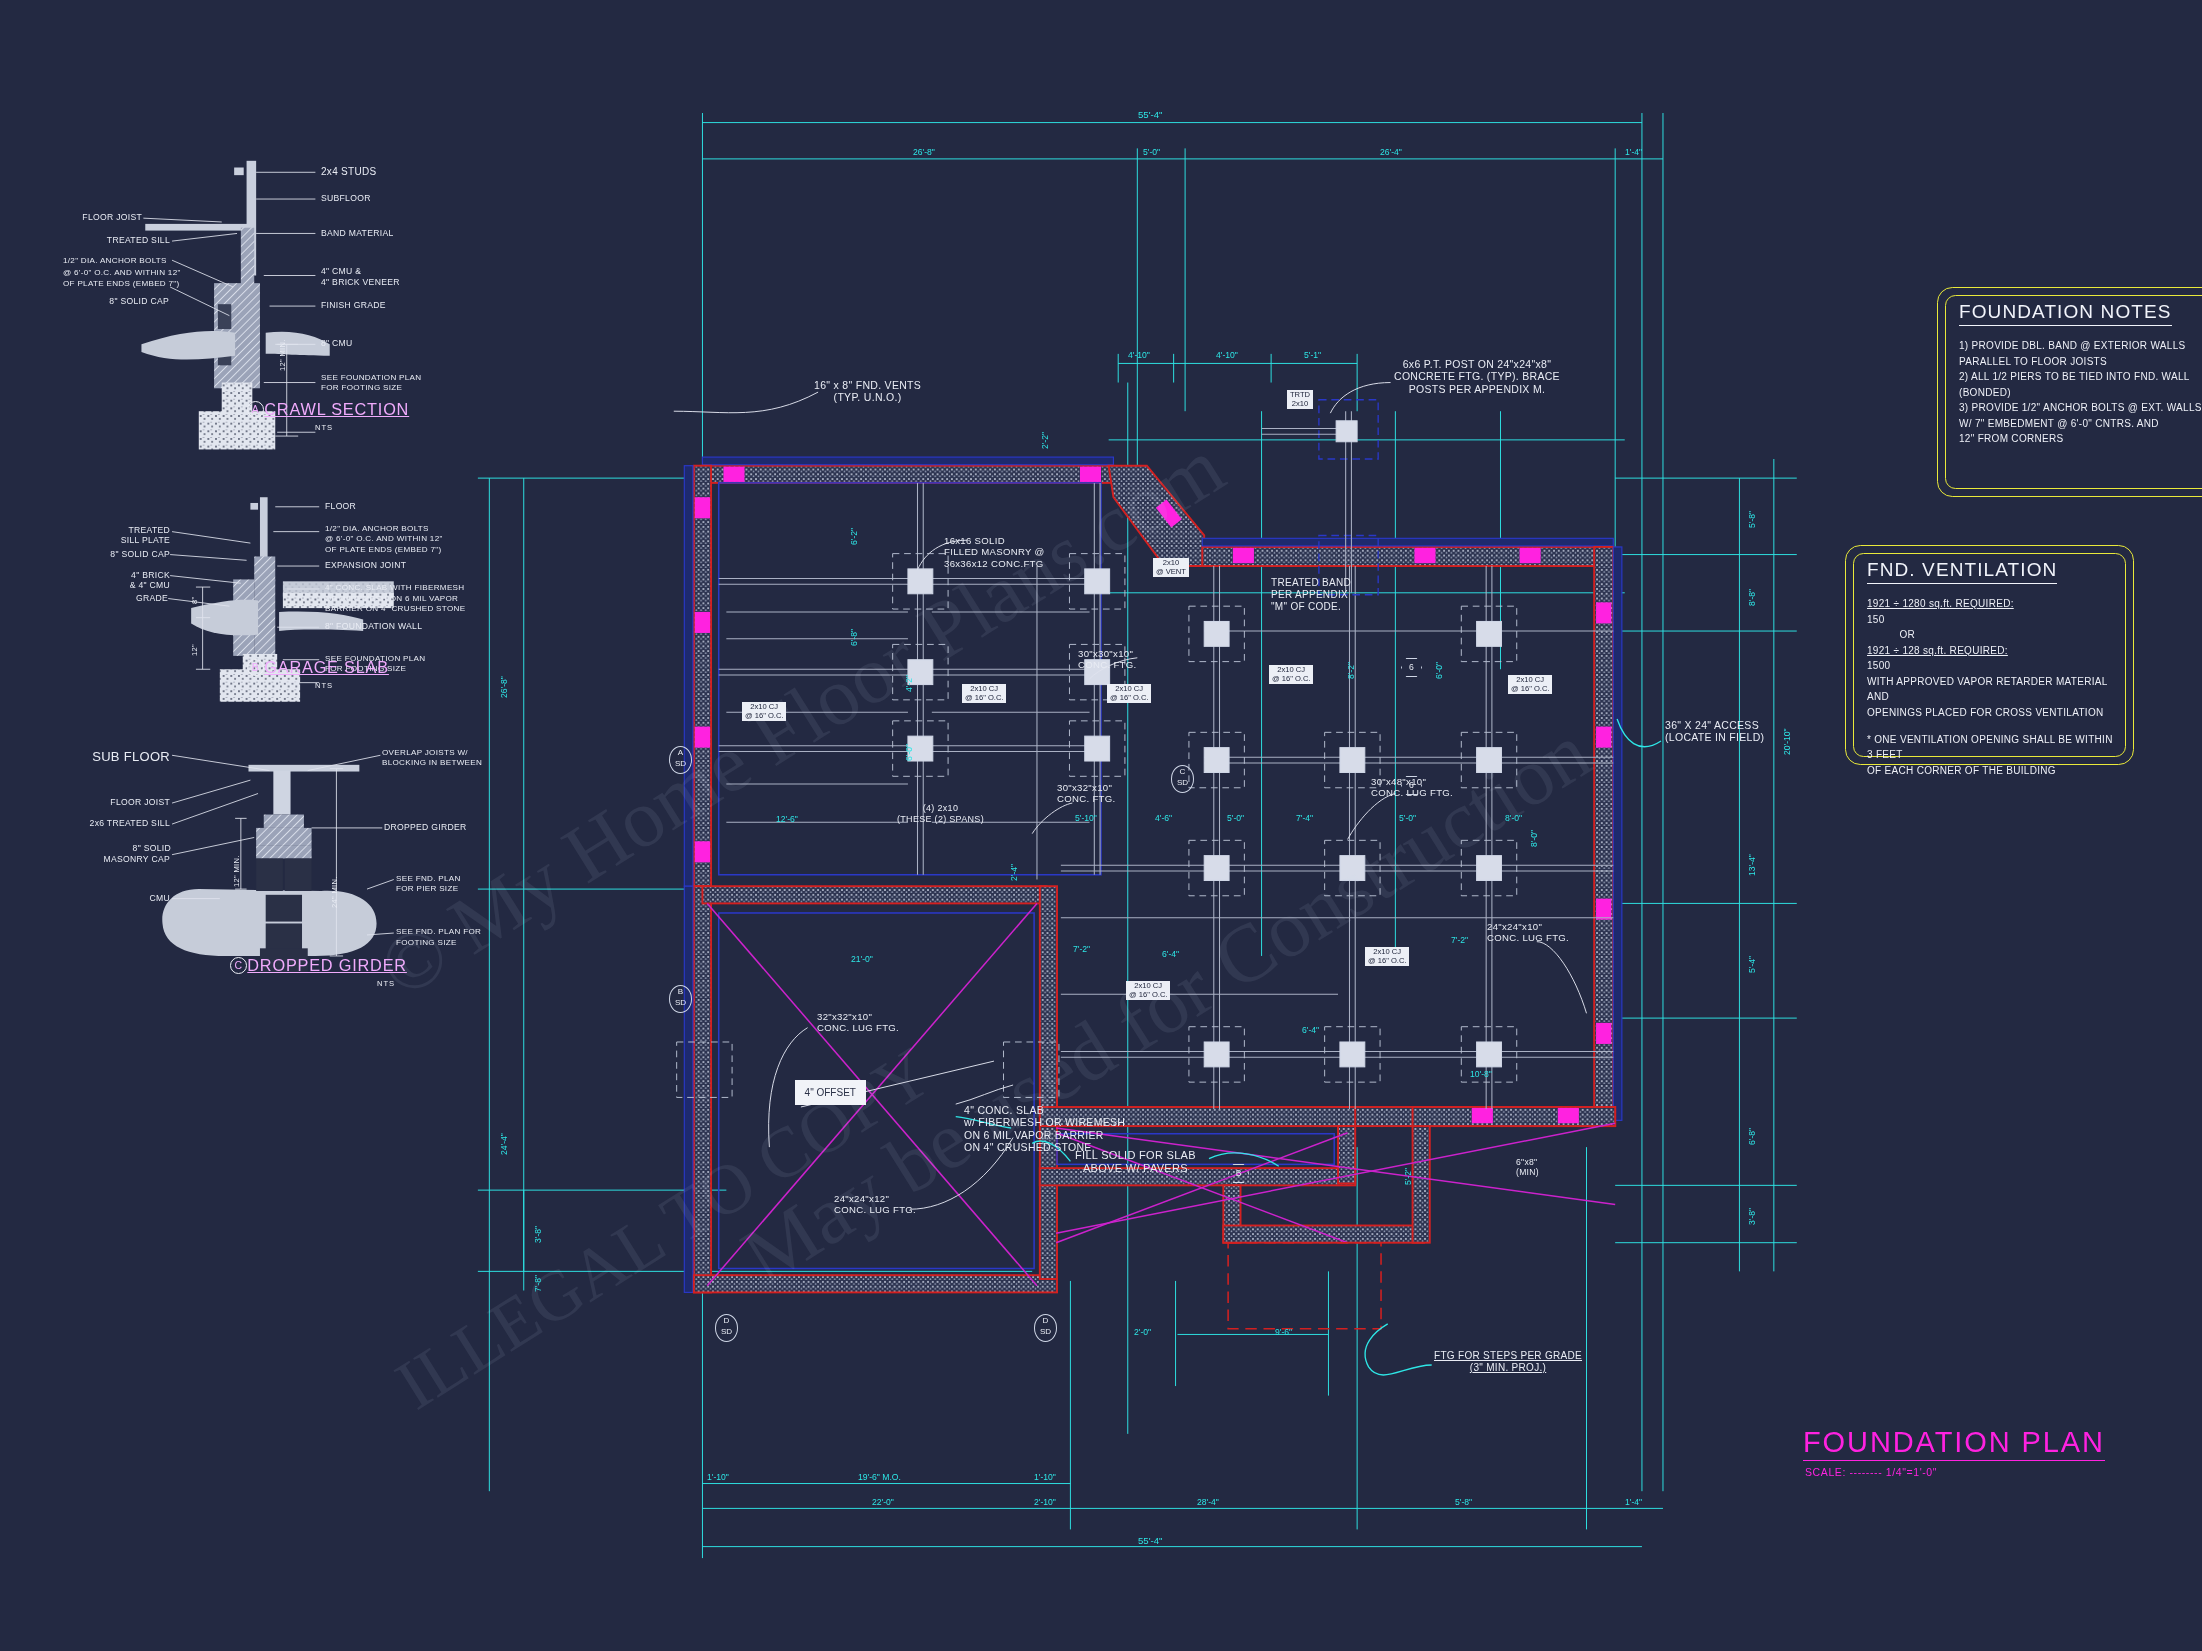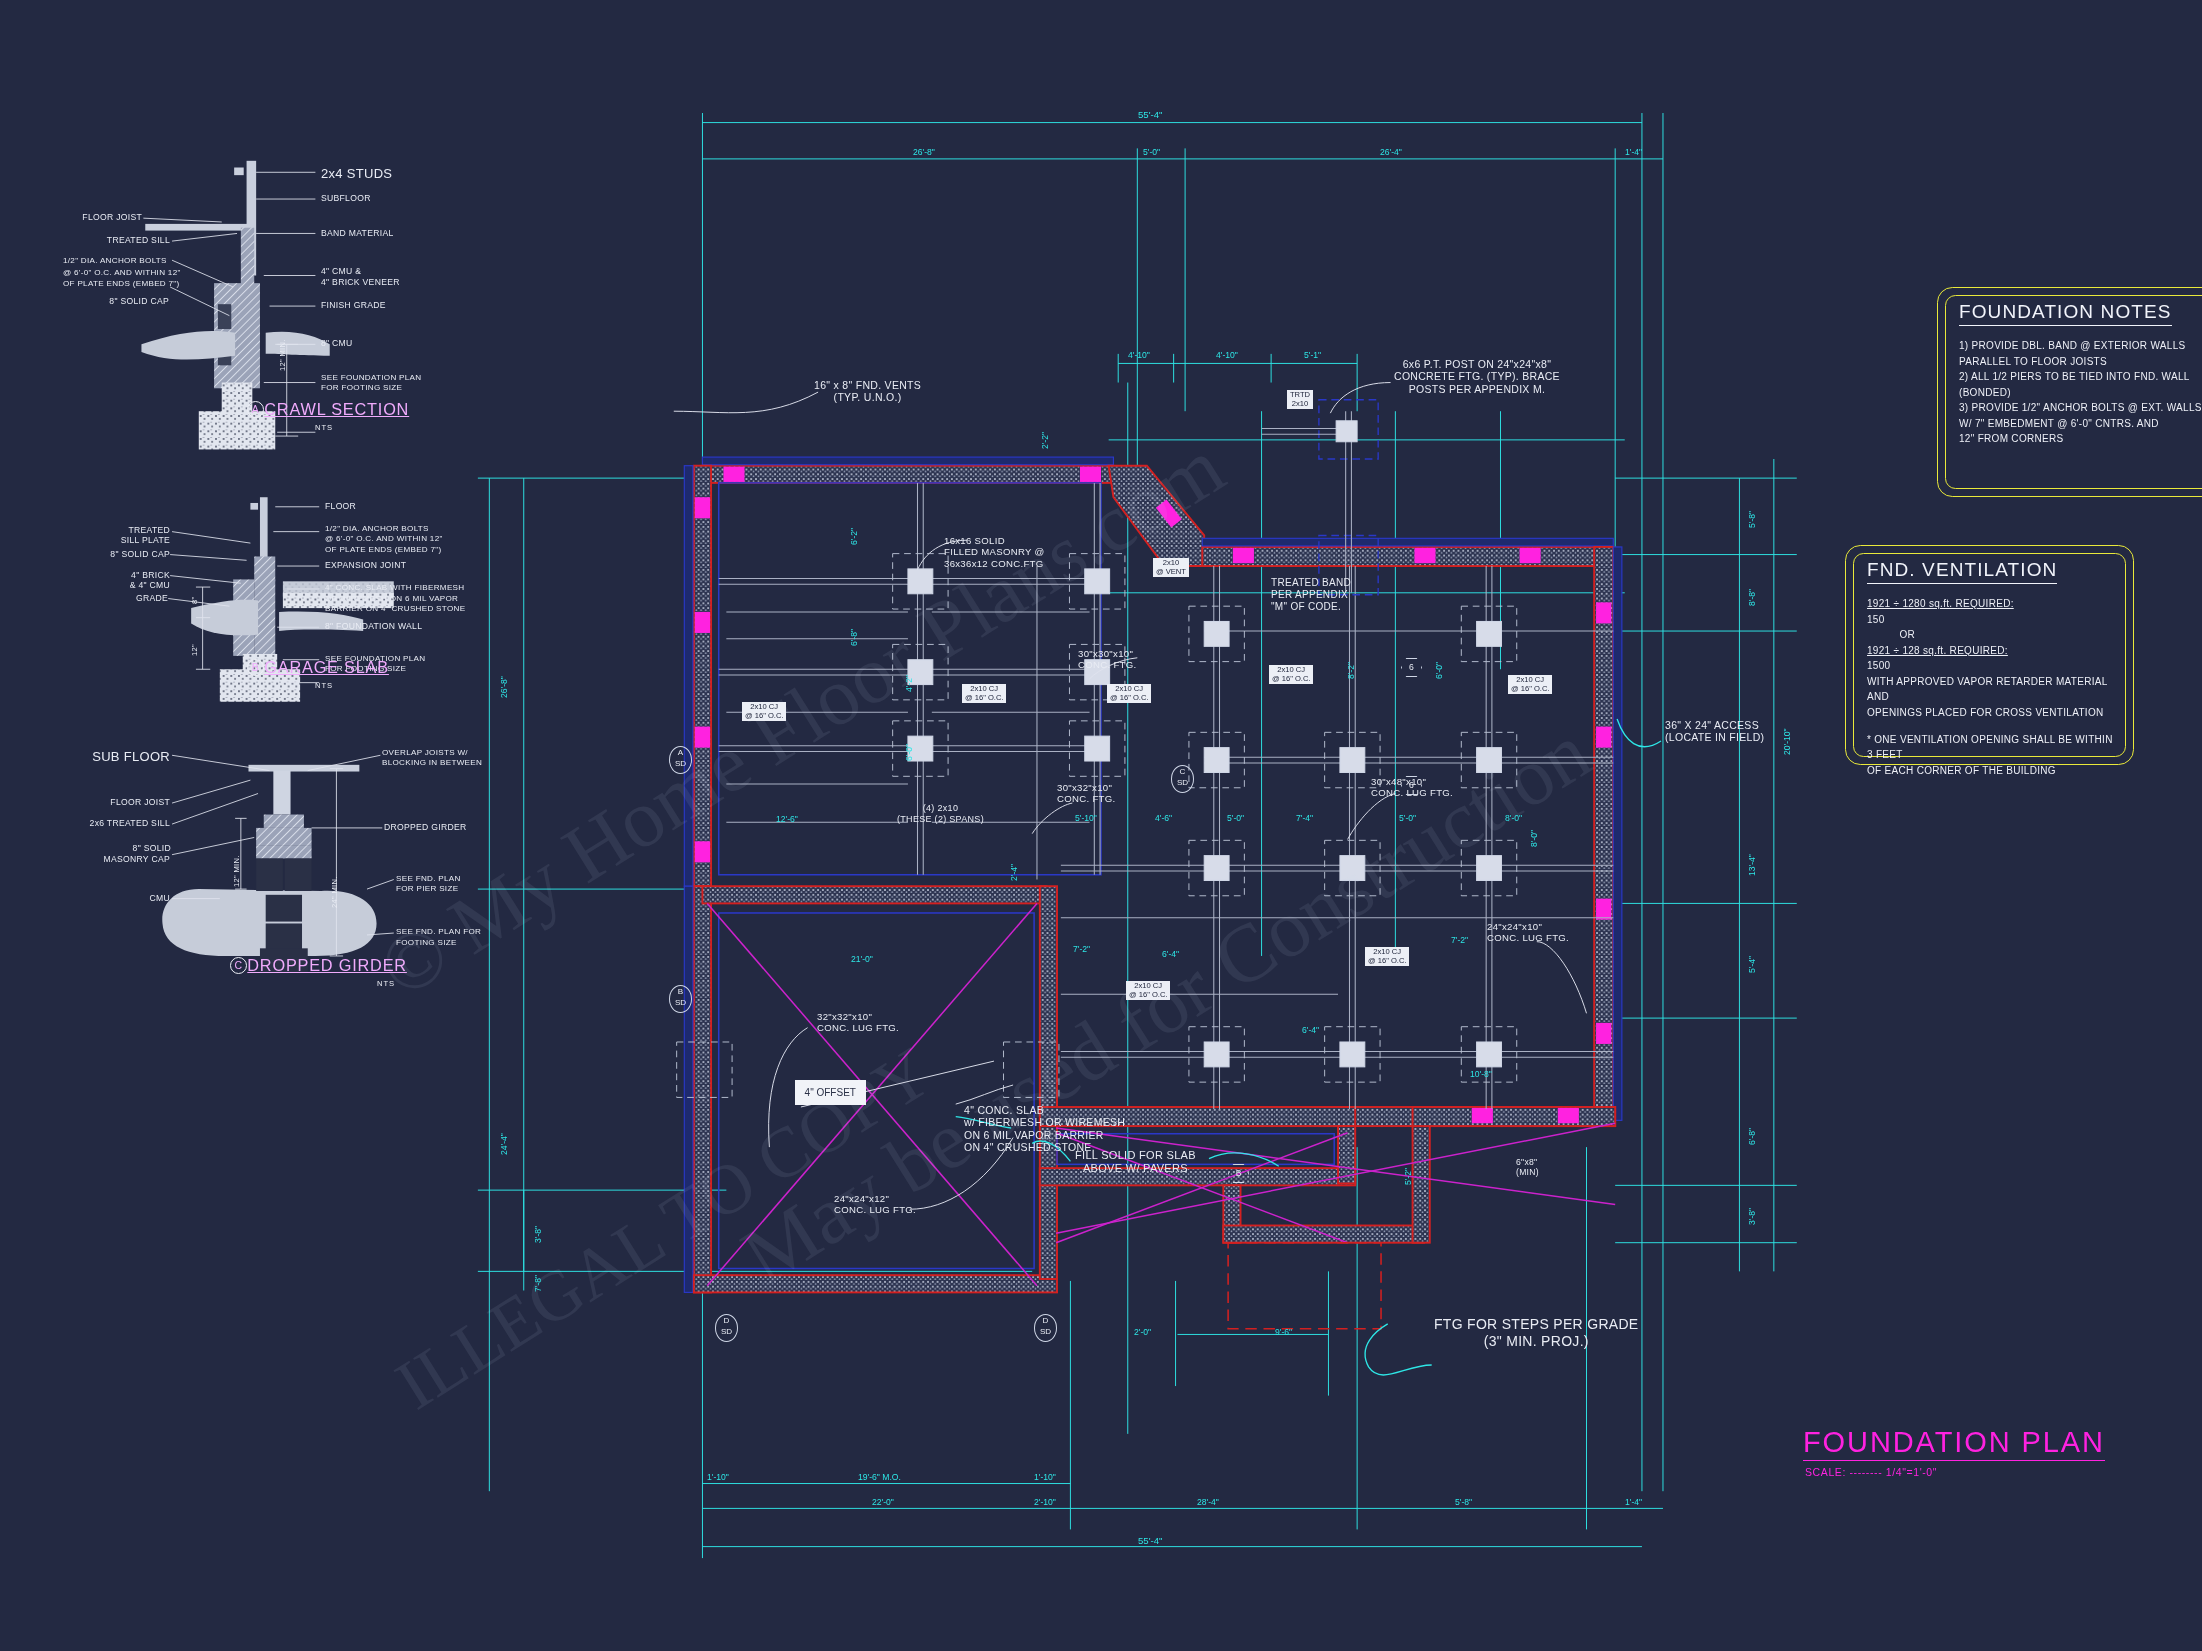--- a/index.html
+++ b/index.html
@@ -414,21 +414,21 @@
   <div class="wm" style="left:726px;top:1224px;font-size:82px;transform:rotate(-32deg);transform-origin:left top;">May be used for Construction</div>
   <div class="wm" style="left:382px;top:1357px;font-size:71px;transform:rotate(-32deg);transform-origin:left top;">ILLEGAL TO COPY</div>
 
   <div class="lbl w rt" style="left:67px;top:212px;width:75px;font-size:8.6px;">FLOOR JOIST</div>
   <div class="lbl w rt" style="left:67px;top:235px;width:103px;font-size:8.6px;">TREATED SILL</div>
   <div class="lbl w" style="left:63px;top:256px;font-size:8.1px;">1/2" DIA. ANCHOR BOLTS</div>
   <div class="lbl w" style="left:63px;top:268px;font-size:8.1px;">@ 6'-0" O.C. AND WITHIN 12"</div>
   <div class="lbl w" style="left:63px;top:279px;font-size:8.1px;">OF PLATE ENDS (EMBED 7")</div>
   <div class="lbl w rt" style="left:73px;top:296px;width:96px;font-size:8.6px;">8" SOLID CAP</div>
 
-  <div class="lbl w" style="left:321px;top:166px;font-size:13px;">2x4 STUDS</div>
+  <div class="lbl w" style="left:321px;top:166px;font-size:10px;">2x4 STUDS</div>
   <div class="lbl w" style="left:321px;top:193px;font-size:8.6px;">SUBFLOOR</div>
   <div class="lbl w" style="left:321px;top:228px;font-size:8.6px;">BAND MATERIAL</div>
   <div class="lbl w" style="left:321px;top:266px;font-size:8.6px;">4" CMU &amp;</div>
   <div class="lbl w" style="left:321px;top:277px;font-size:8.6px;">4" BRICK VENEER</div>
   <div class="lbl w" style="left:321px;top:300px;font-size:8.6px;">FINISH GRADE</div>
   <div class="lbl w" style="left:321px;top:338px;font-size:8.6px;">8" CMU</div>
   <div class="lbl w" style="left:321px;top:373px;font-size:8.1px;">SEE FOUNDATION PLAN</div>
   <div class="lbl w" style="left:321px;top:383px;font-size:8.1px;">FOR FOOTING SIZE</div>
   <div class="lbl w" style="left:279px;top:371px;font-size:7.6px;transform:rotate(-90deg);transform-origin:left top;">12" MIN.</div>
 
@@ -540,21 +540,21 @@
   <div class="lbl w" style="left:834px;top:1193px;font-size:9.6px;">24"x24"x12"
 CONC. LUG FTG.</div>
   <div class="lbl w" style="left:1665px;top:719px;font-size:10.5px;">36" X 24" ACCESS
 (LOCATE IN FIELD)</div>
   <div class="lbl w" style="left:964px;top:1104px;font-size:10.5px;">4" CONC. SLAB
 w/ FIBERMESH OR WIREMESH
 ON 6 MIL VAPOR BARRIER
 ON 4" CRUSHED STONE.</div>
   <div class="lbl w ctr" style="left:1075px;top:1149px;font-size:11px;">FILL SOLID FOR SLAB
 ABOVE W/ PAVERS</div>
-  <div class="lbl w ctr" style="left:1434px;top:1316px;font-size:14px;">FTG FOR STEPS PER GRADE
+  <div class="lbl w ctr" style="left:1434px;top:1350px;font-size:10px;text-decoration:underline;">FTG FOR STEPS PER GRADE
 (3" MIN. PROJ.)</div>
   <div class="lbl w ctr" style="left:897px;top:803px;font-size:9px;">(4) 2x10
 (THESE (2) SPANS)</div>
 
   <div style="position:absolute;left:795px;top:1080px;background:#f1f3f8;color:#2a3046;
               font-size:10px;padding:5.7px 9.6px;text-align:center;white-space:pre;line-height:1.35;">4" OFFSET</div>
 
   <div class="tag" style="left:742px;top:702px;">2x10 CJ
 @ 16" O.C.</div>
   <div class="tag" style="left:962px;top:684px;">2x10 CJ

